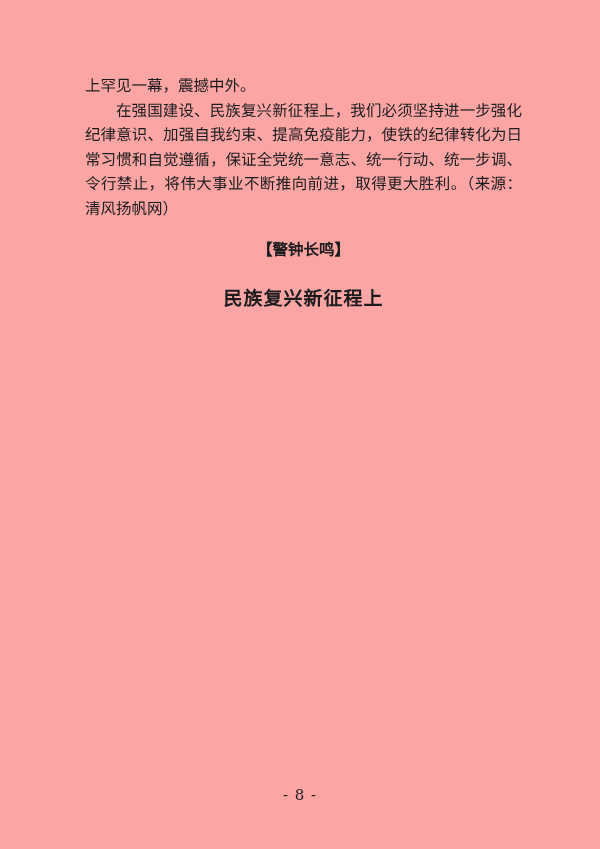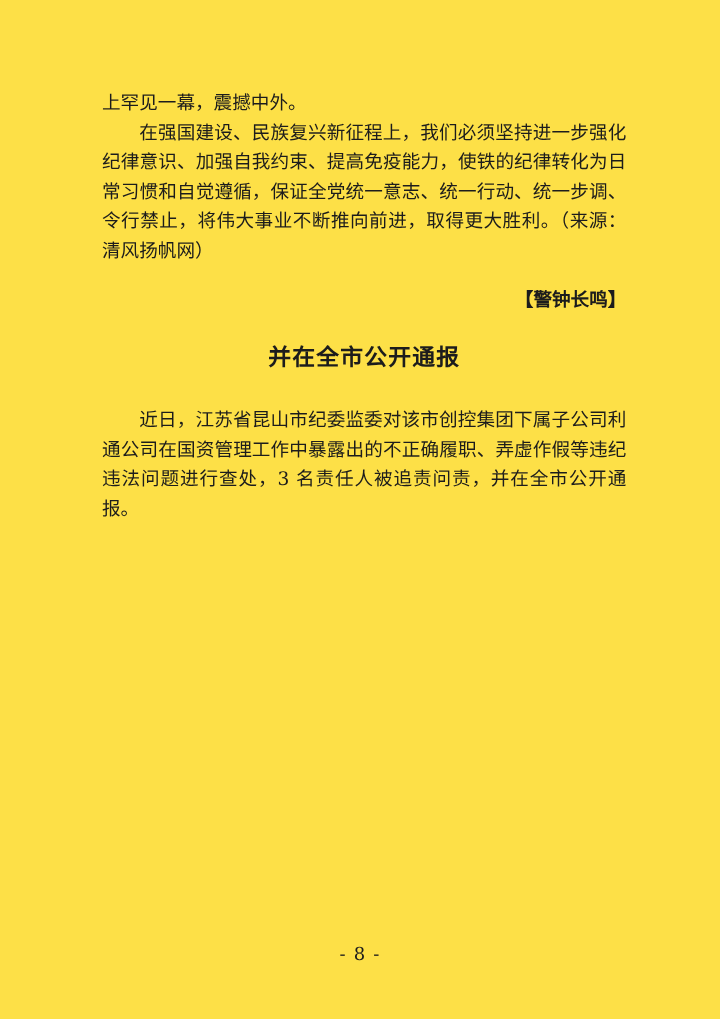--- a/index.html
+++ b/index.html
@@ -4,21 +4,21 @@
 <style>
   html, body {
     margin: 0;
     padding: 0;
     background: #ffffff;
   }
   .page {
     position: relative;
     width: 600px;
     height: 849px;
-    background: #fde047;
+    background: #fca5a5;
     overflow: hidden;
     font-family: "DejaVu Serif", "Liberation Serif", serif;
     color: #1c1c1c;
   }
   .text-body {
     position: absolute;
     left: 85px;
     top: 74px;
     width: 437px;
     font-size: 15.5px;
@@ -32,21 +32,21 @@
     text-indent: 2em;
   }
   .para.no-indent {
     text-indent: 0;
   }
   .section-header {
     margin-top: 16px;
     font-weight: bold;
     font-size: 15.5px;
     line-height: 24.6px;
-    text-align: right;
+    text-align: center;
     text-indent: 0;
   }
   .article-title {
     margin: 20px 0 0 0;
     padding: 0;
     font-size: 19px;
     line-height: 32px;
     font-weight: bold;
     text-align: center;
     text-indent: 0;
@@ -68,17 +68,16 @@
   }
 </style>
 </head>
 <body>
 
 <div class="page">
   <div class="text-body">
     <p class="para no-indent">上罕见一幕，震撼中外。</p>
     <p class="para">在强国建设、民族复兴新征程上，我们必须坚持进一步强化纪律意识、加强自我约束、提高免疫能力，使铁的纪律转化为日常习惯和自觉遵循，保证全党统一意志、统一行动、统一步调、令行禁止，将伟大事业不断推向前进，取得更大胜利。（来源：清风扬帆网）</p>
     <div class="section-header">【警钟长鸣】</div>
-    <h1 class="article-title">并在全市公开通报</h1>
-    <p class="para article-para">近日，江苏省昆山市纪委监委对该市创控集团下属子公司利通公司在国资管理工作中暴露出的不正确履职、弄虚作假等违纪违法问题进行查处，3 名责任人被追责问责，并在全市公开通报。</p>
+    <h1 class="article-title">民族复兴新征程上</h1>
   </div>
   <div class="page-number">- 8 -</div>
 </div>
 
 </body></html>

